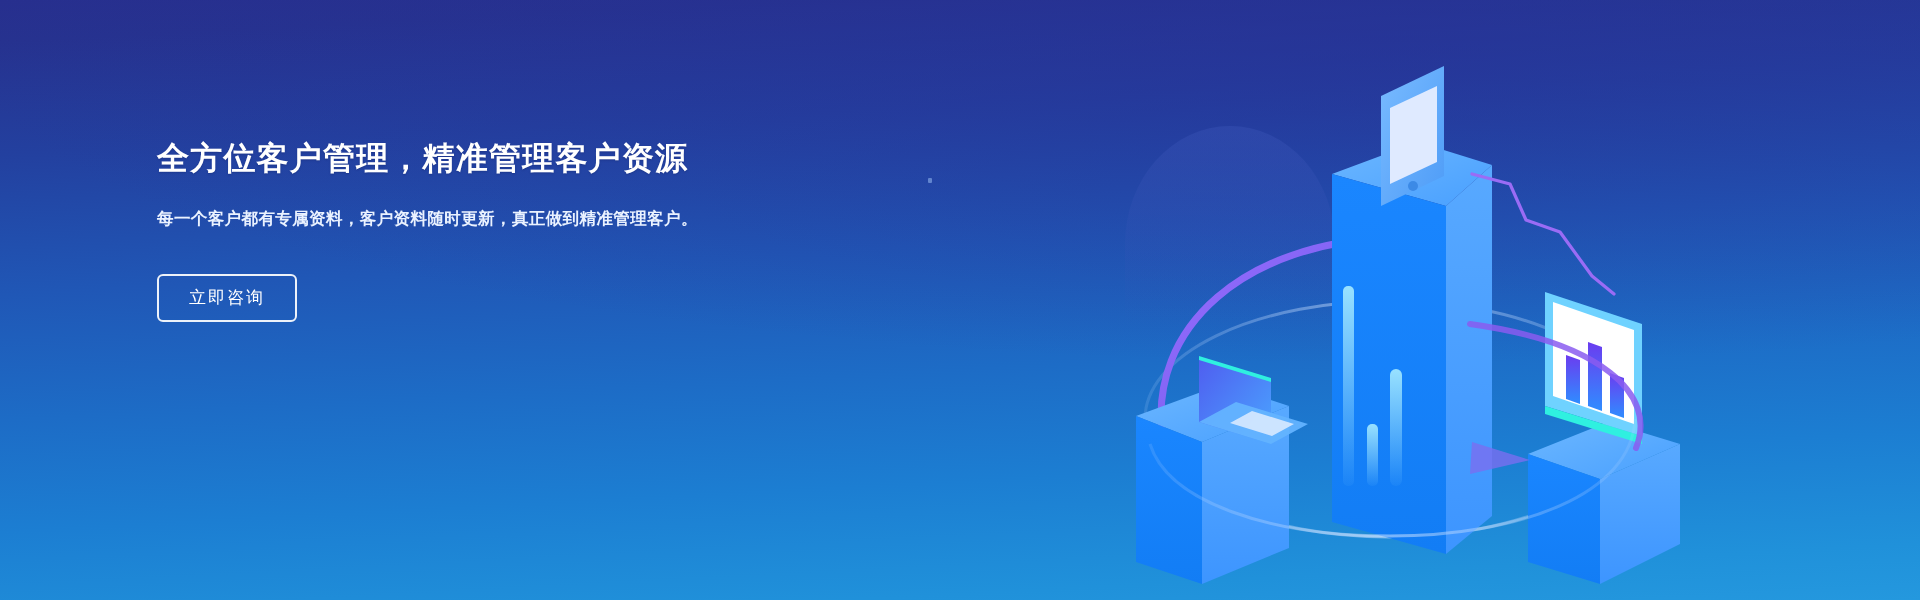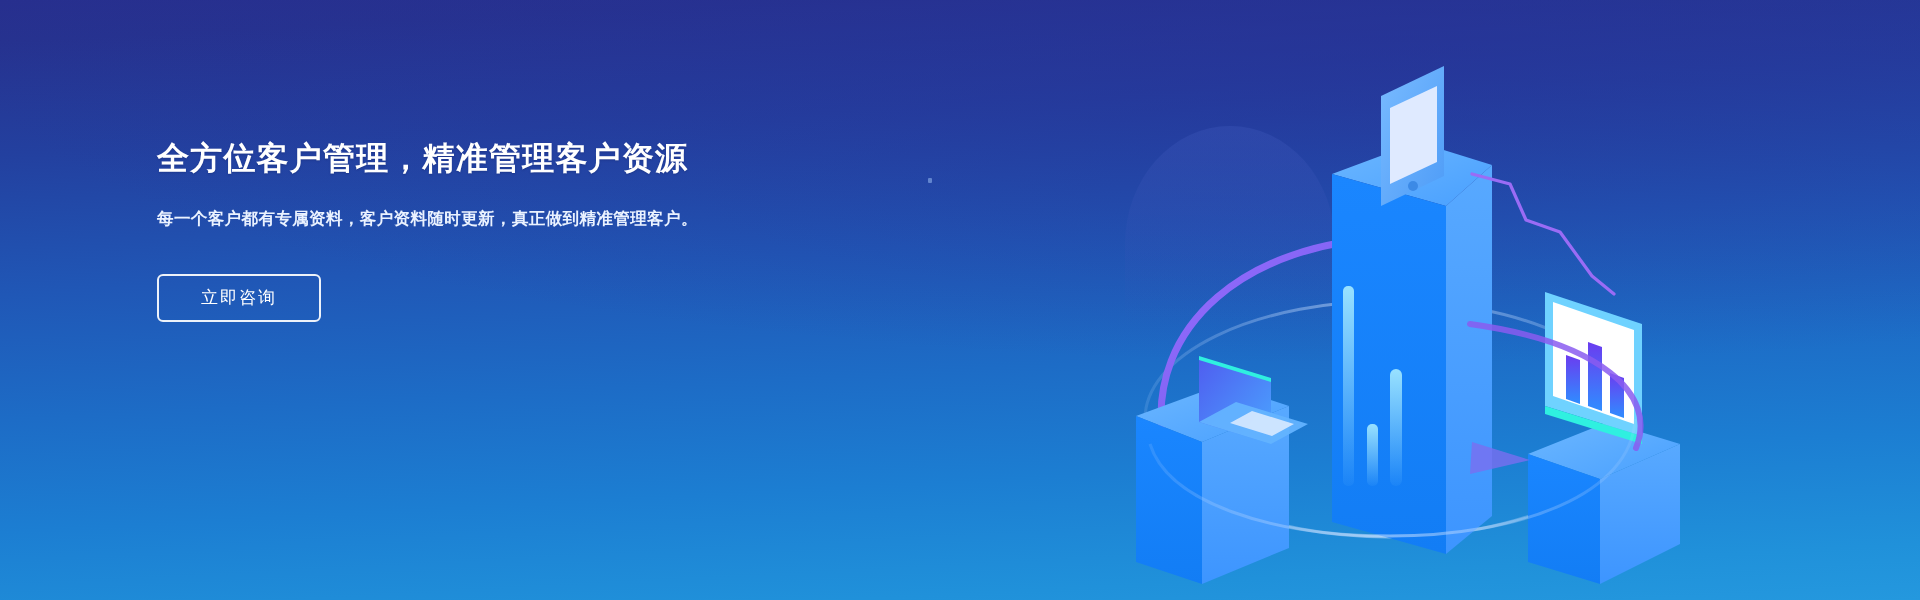--- a/index.html
+++ b/index.html
@@ -22,21 +22,21 @@
     margin:0;color:#ffffff;font-size:32px;line-height:1.28;
     font-weight:700;letter-spacing:1.2px;
     text-shadow:0 1px 2px rgba(10,20,70,.25);
   }
   .subcopy{
     margin:26px 0 0 0;color:#eaf2ff;font-size:16.5px;line-height:1.62;
     font-weight:700;letter-spacing:.4px;max-width:578px;
   }
   .cta{
     display:inline-block;margin-top:42px;
-    padding:12px 42px;border:2px solid rgba(255,255,255,.92);
+    padding:12px 30px;border:2px solid rgba(255,255,255,.92);
     border-radius:6px;color:#ffffff;font-size:17px;letter-spacing:2px;
     background:transparent;cursor:pointer;line-height:1.2;
     font-family:inherit;
   }
 
   
   .illus{position:absolute;left:1040px;top:24px;width:760px;height:560px;}
   .illus svg{display:block;width:760px;height:560px;overflow:visible;}
 
   .sparkle{

